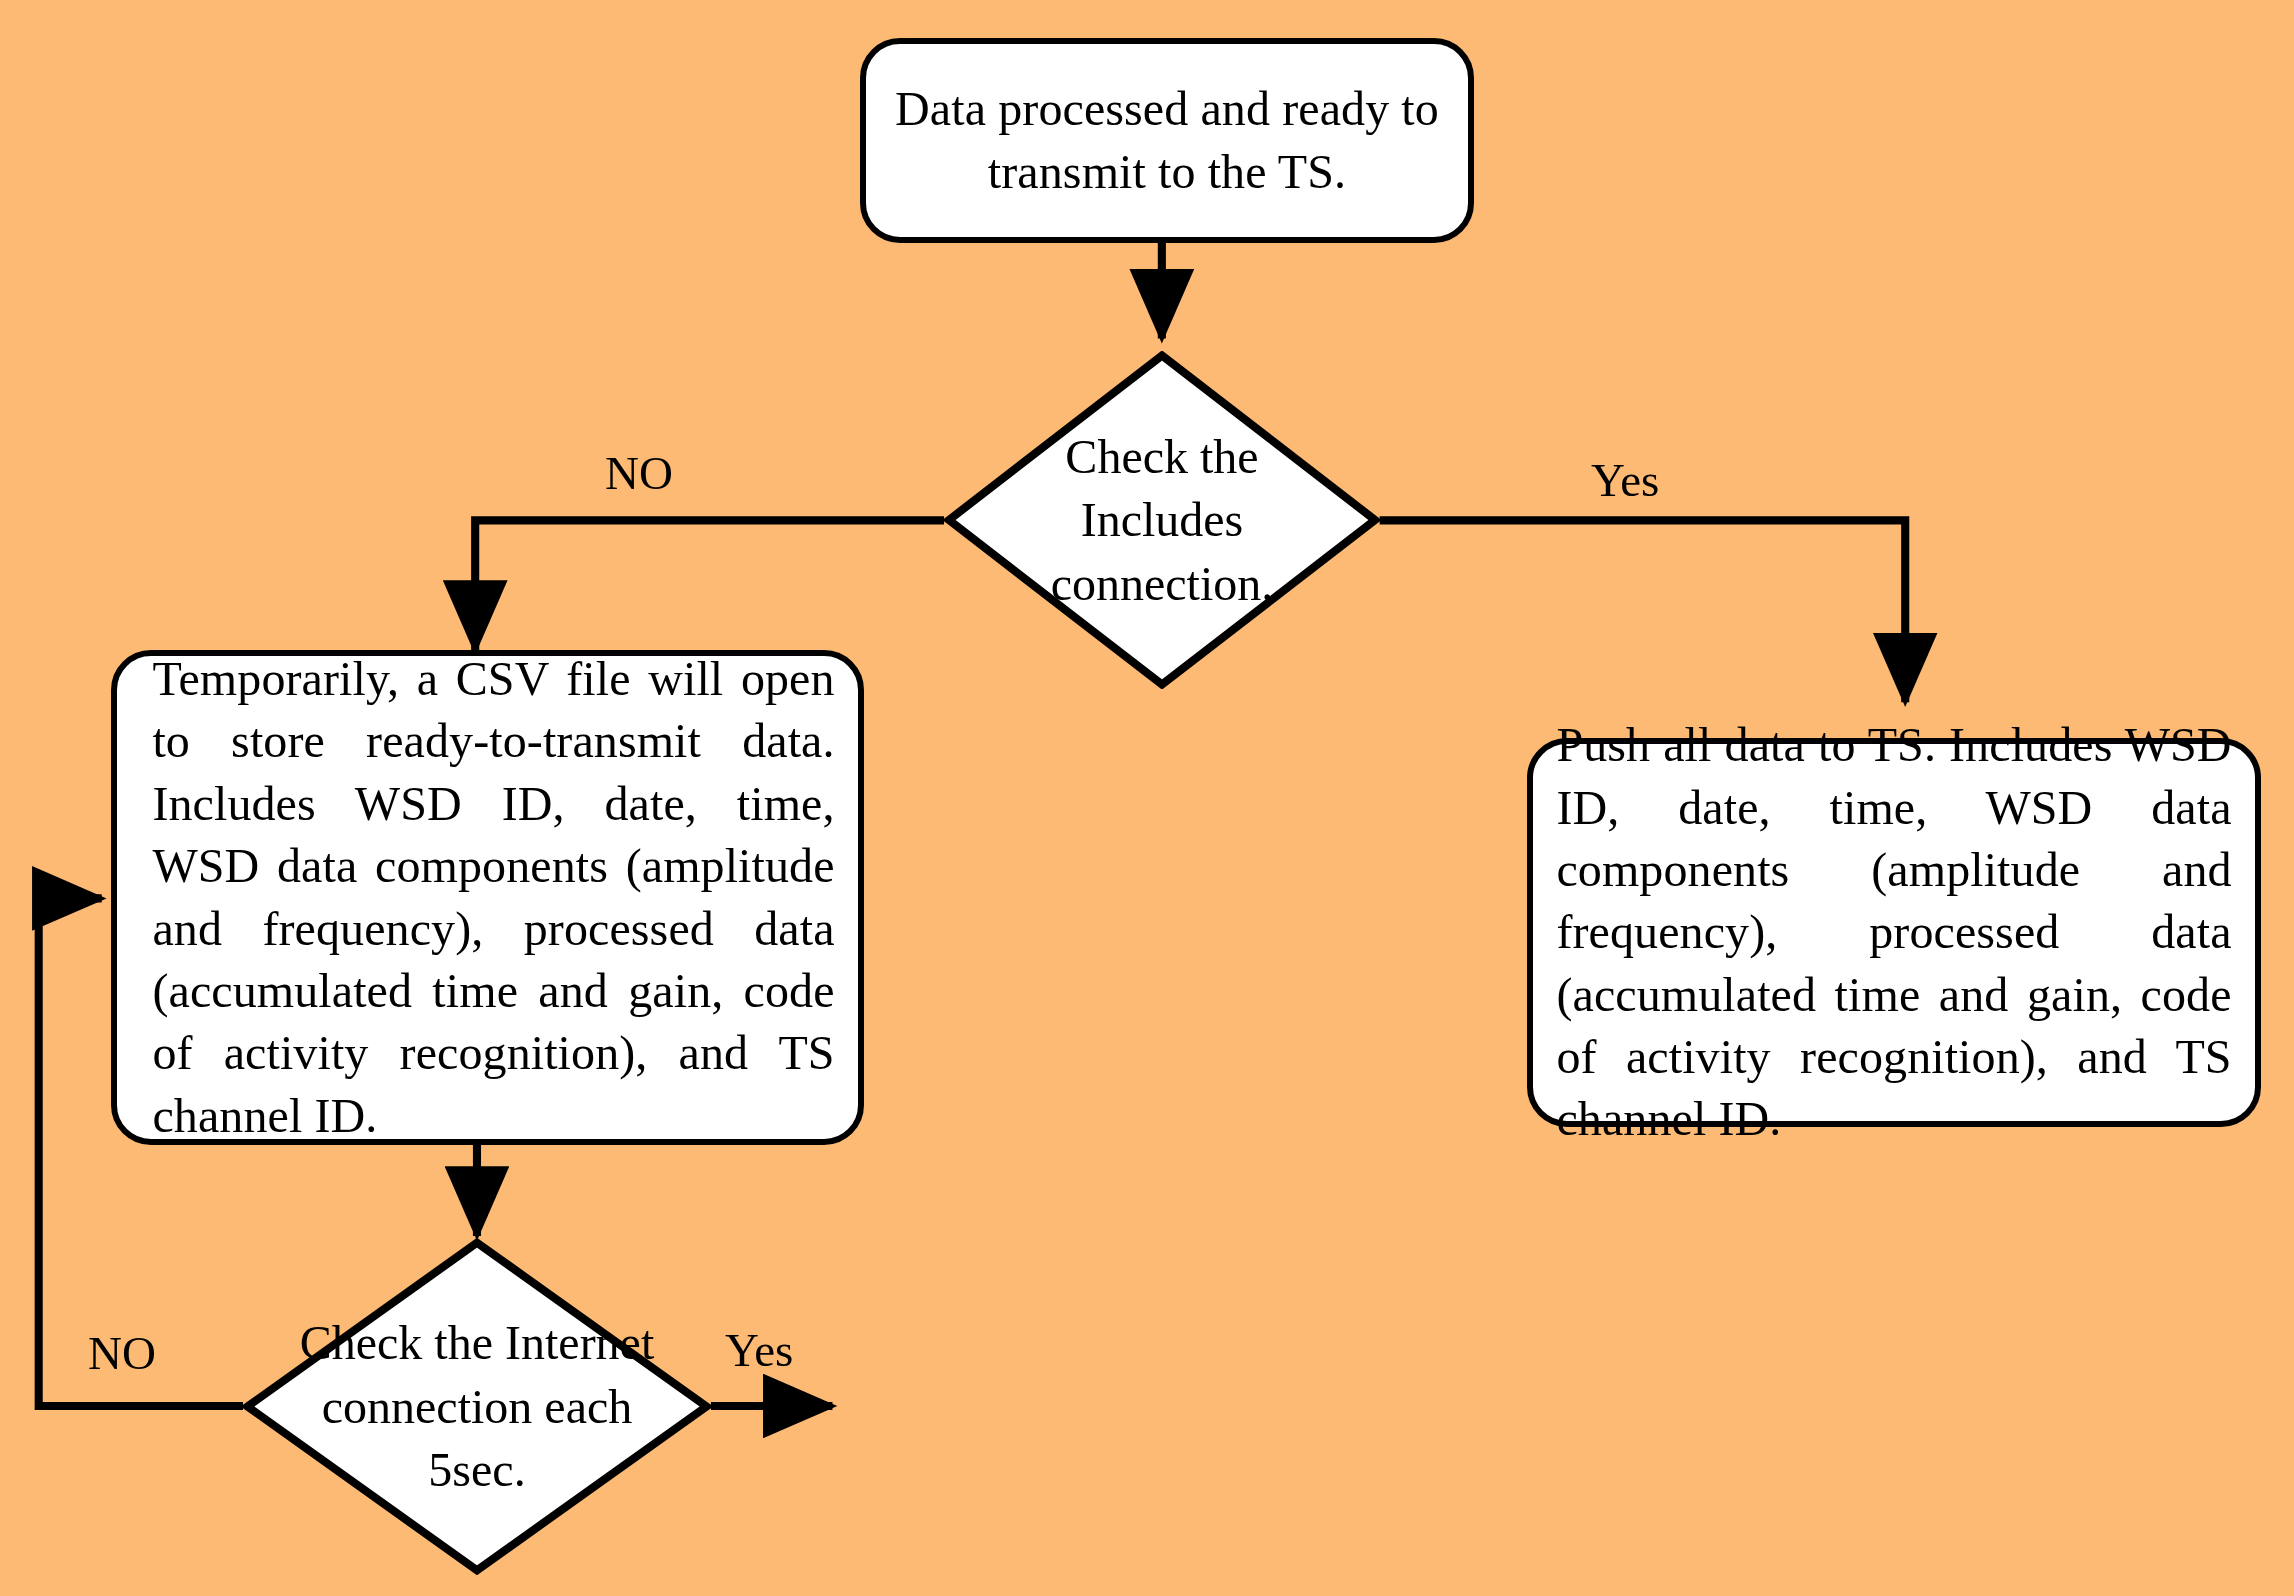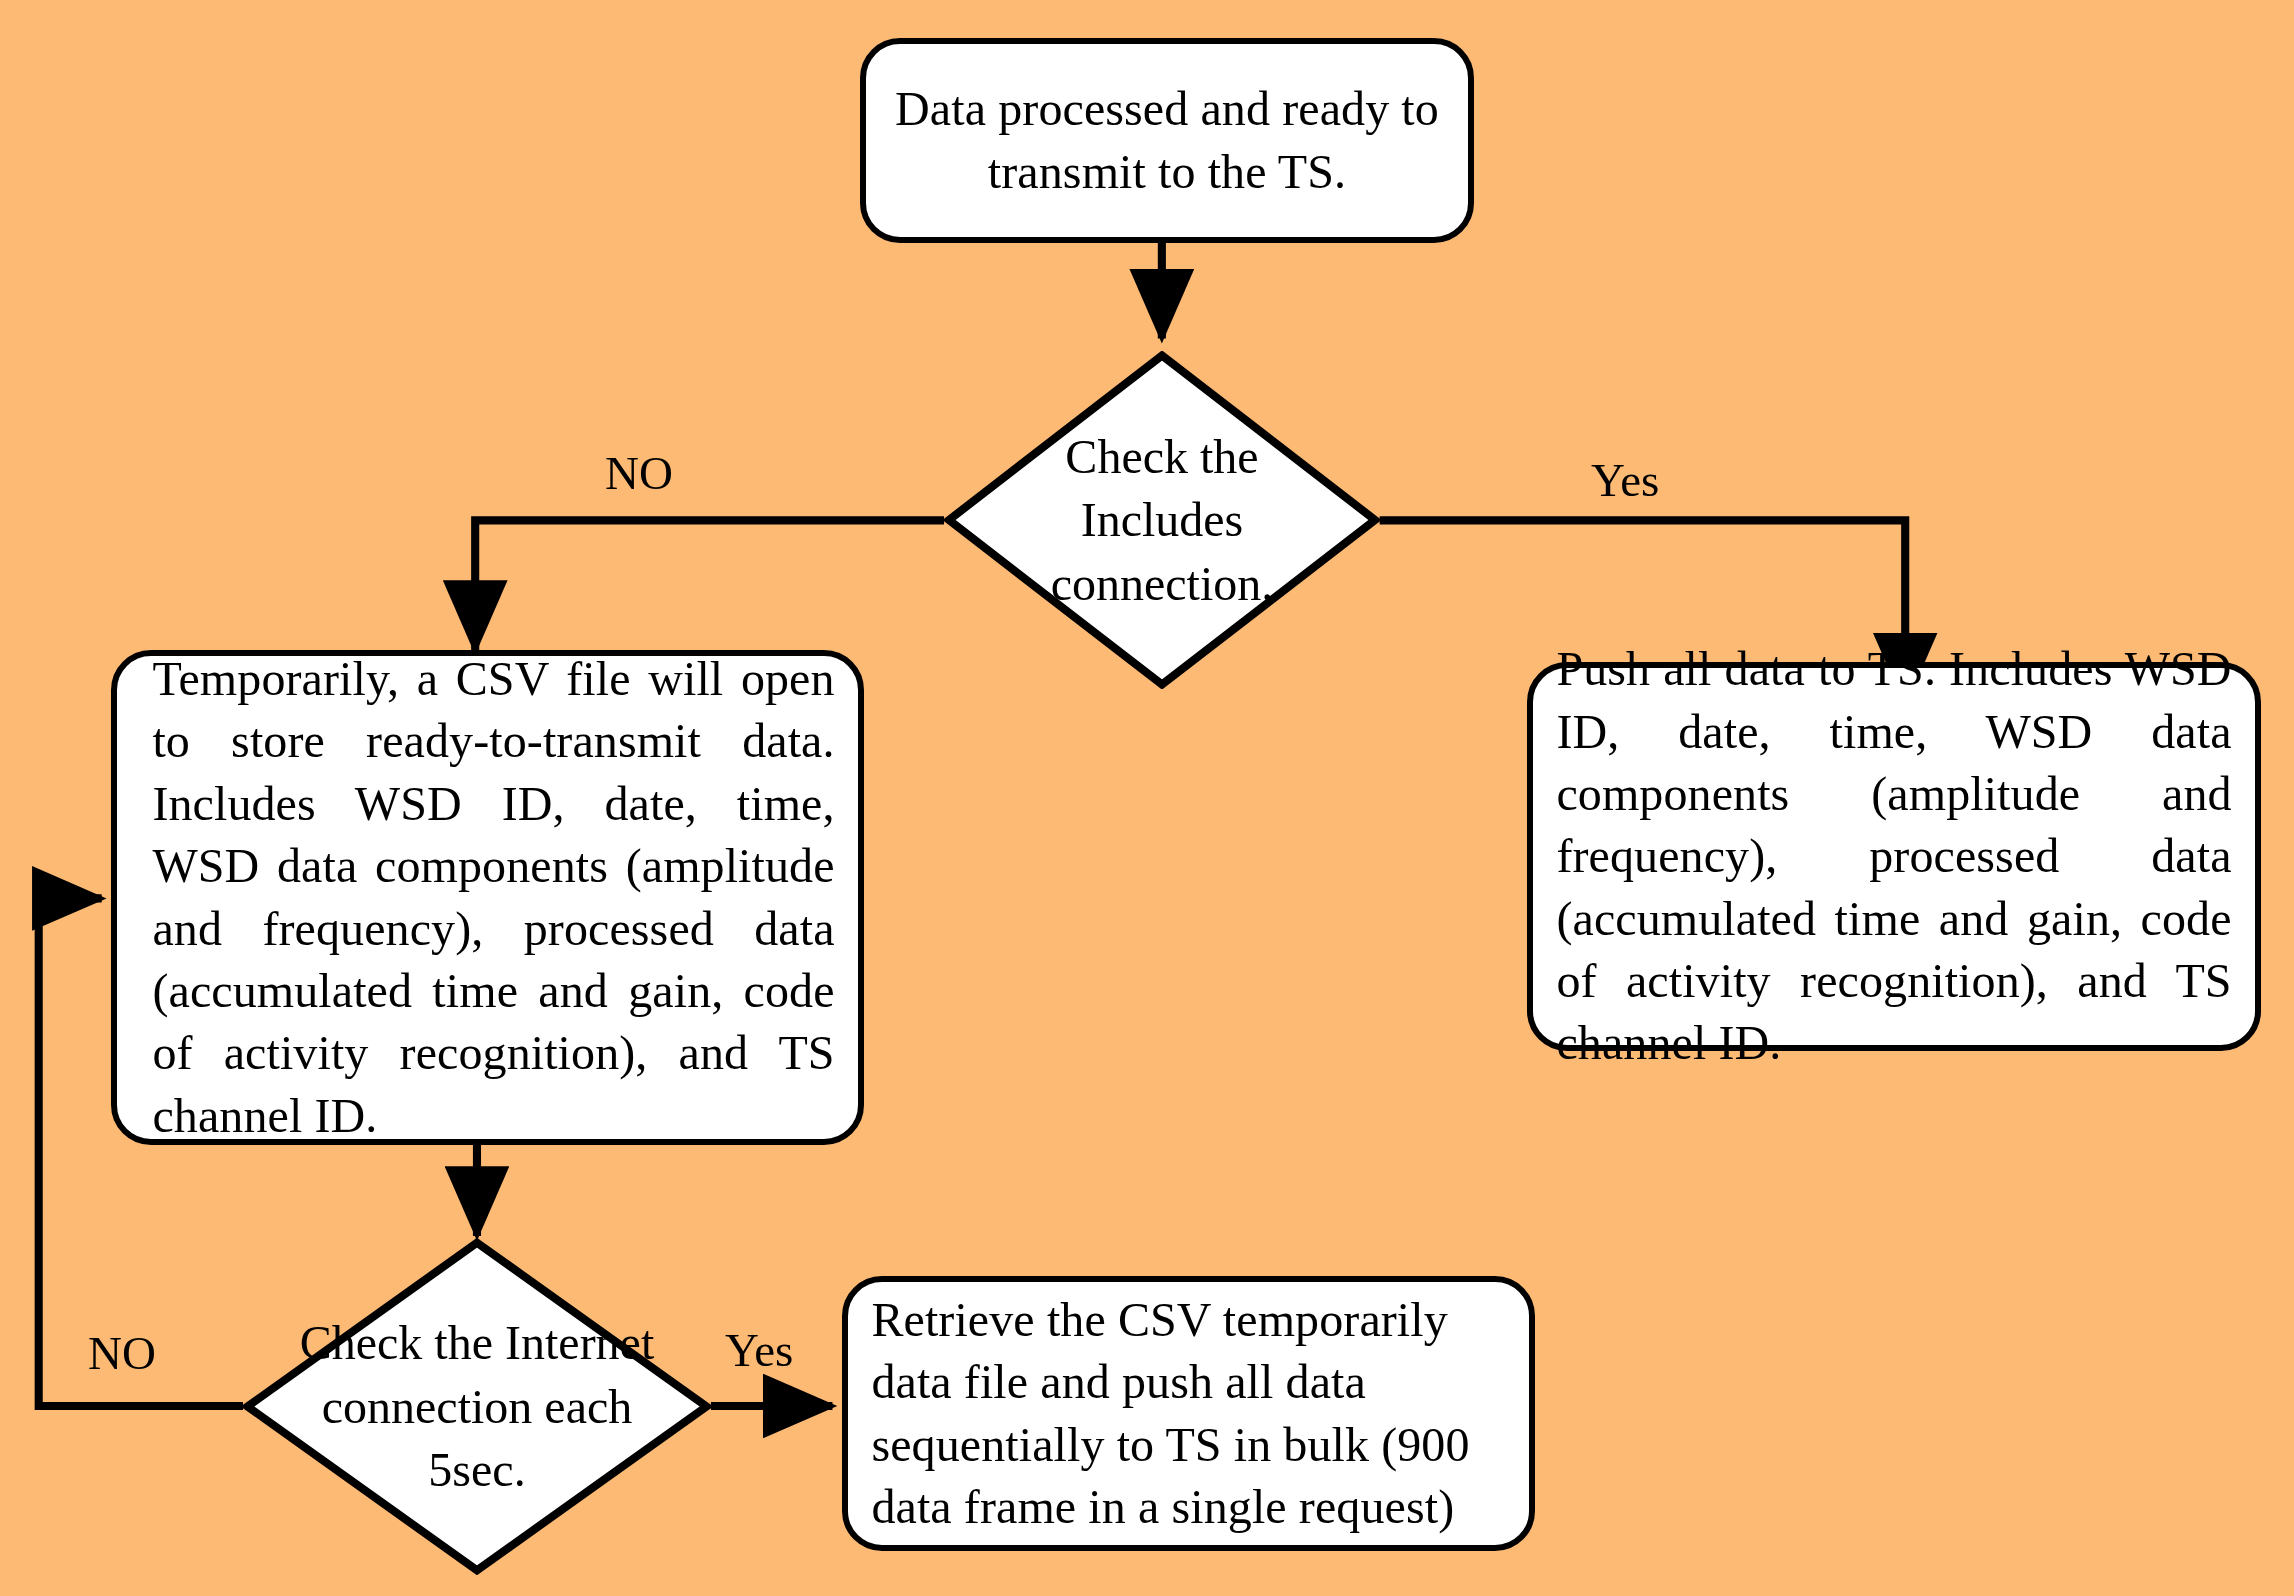--- a/index.html
+++ b/index.html
@@ -117,33 +117,30 @@
   </div>
 
   <div class="edge-label" style="left:605px; top:450px;">NO</div>
 
   <div class="edge-label" style="left:1591px; top:457px;">Yes</div>
 
   <div class="node proc" style="left:111px; top:650px; width:753px; height:495px;padding-left:12px;">
     <span class="txt justify">Temporarily, a CSV file will open to store ready-to-transmit data. Includes WSD ID, date, time, WSD data components (amplitude and frequency), processed data (accumulated time and gain, code of activity recognition), and TS channel ID.</span>
   </div>
 
-  <div class="node proc" style="left:1527px; top:662px; width:734px; height:389px;">
+  <div class="node proc" style="left:1527px; top:738px; width:734px; height:389px;">
     <span class="txt justify">Push all data to TS. Includes WSD ID, date, time, WSD data components (amplitude and frequency), processed data (accumulated time and gain, code of activity recognition), and TS channel ID.</span>
   </div>
 
   <div class="decision" style="left:243px; top:1238px; width:468px; height:337px;">
     <svg width="468" height="337" viewBox="0 0 520 374" xmlns="http://www.w3.org/2000/svg">
       <polygon points="260,5 515,187 260,369 5,187" fill="#ffffff" stroke="#000000" stroke-width="9" stroke-linejoin="miter"></polygon>
     </svg>
     <span class="dtxt">Check the Internet connection each 5sec.</span>
   </div>
 
   <div class="edge-label" style="left:88px; top:1330px;">NO</div>
 
   <div class="edge-label" style="left:725px; top:1327px;">Yes</div>
 
-  <div class="node proc" style="left:842px; top:1276px; width:693px; height:275px;">
-    <span class="txt left">Retrieve the CSV temporarily data file and push all data sequentially to TS in bulk (900 data frame in a single request)</span>
-  </div>
 
 </div>
 
 
 </body></html>

